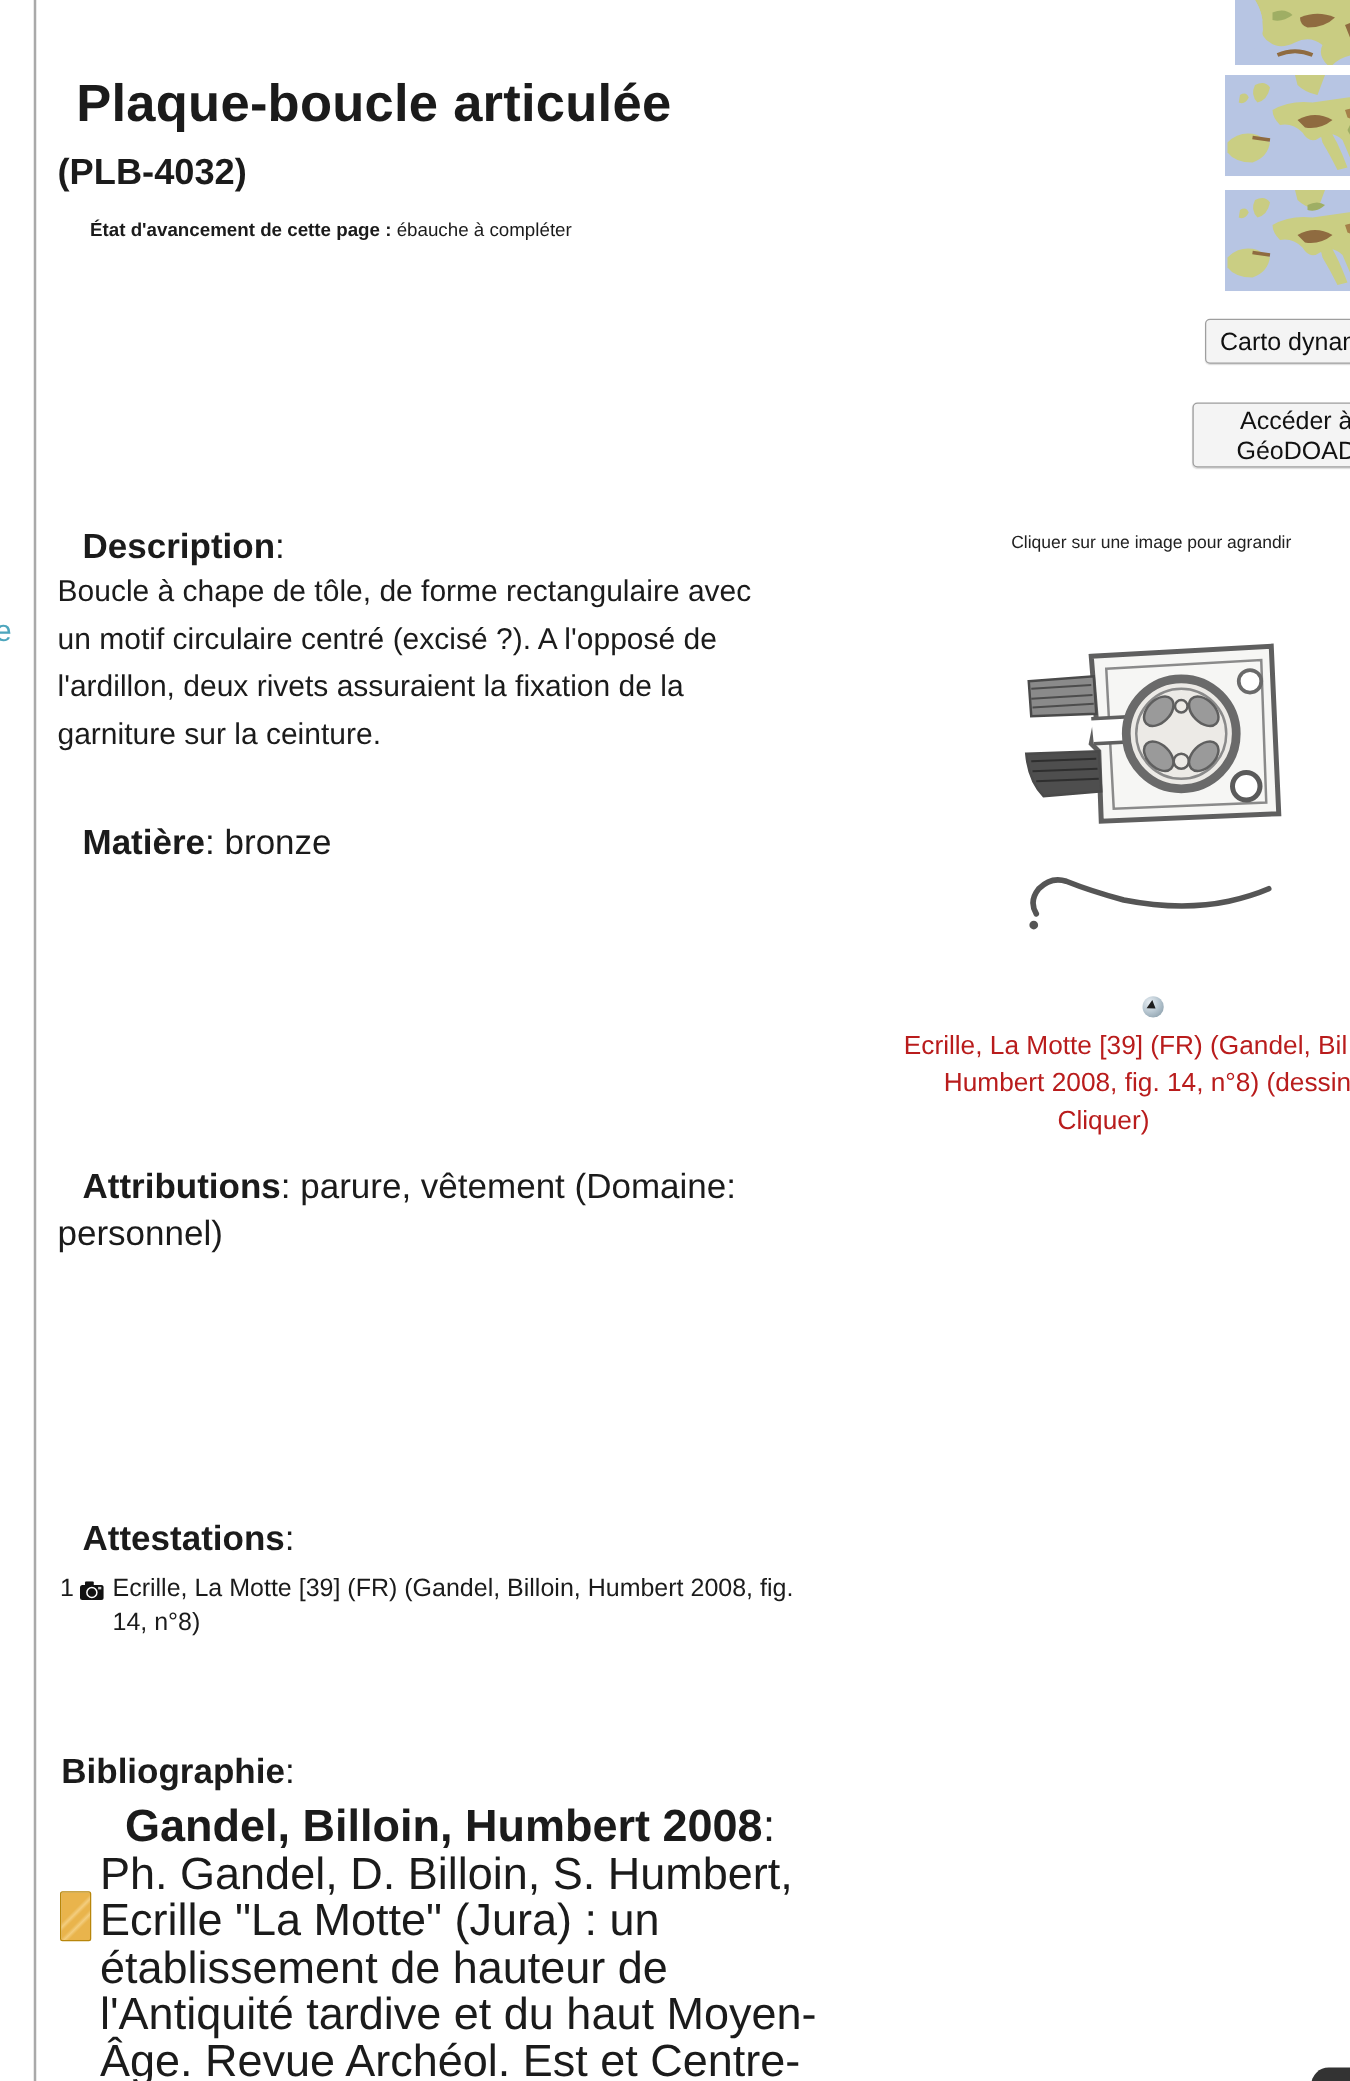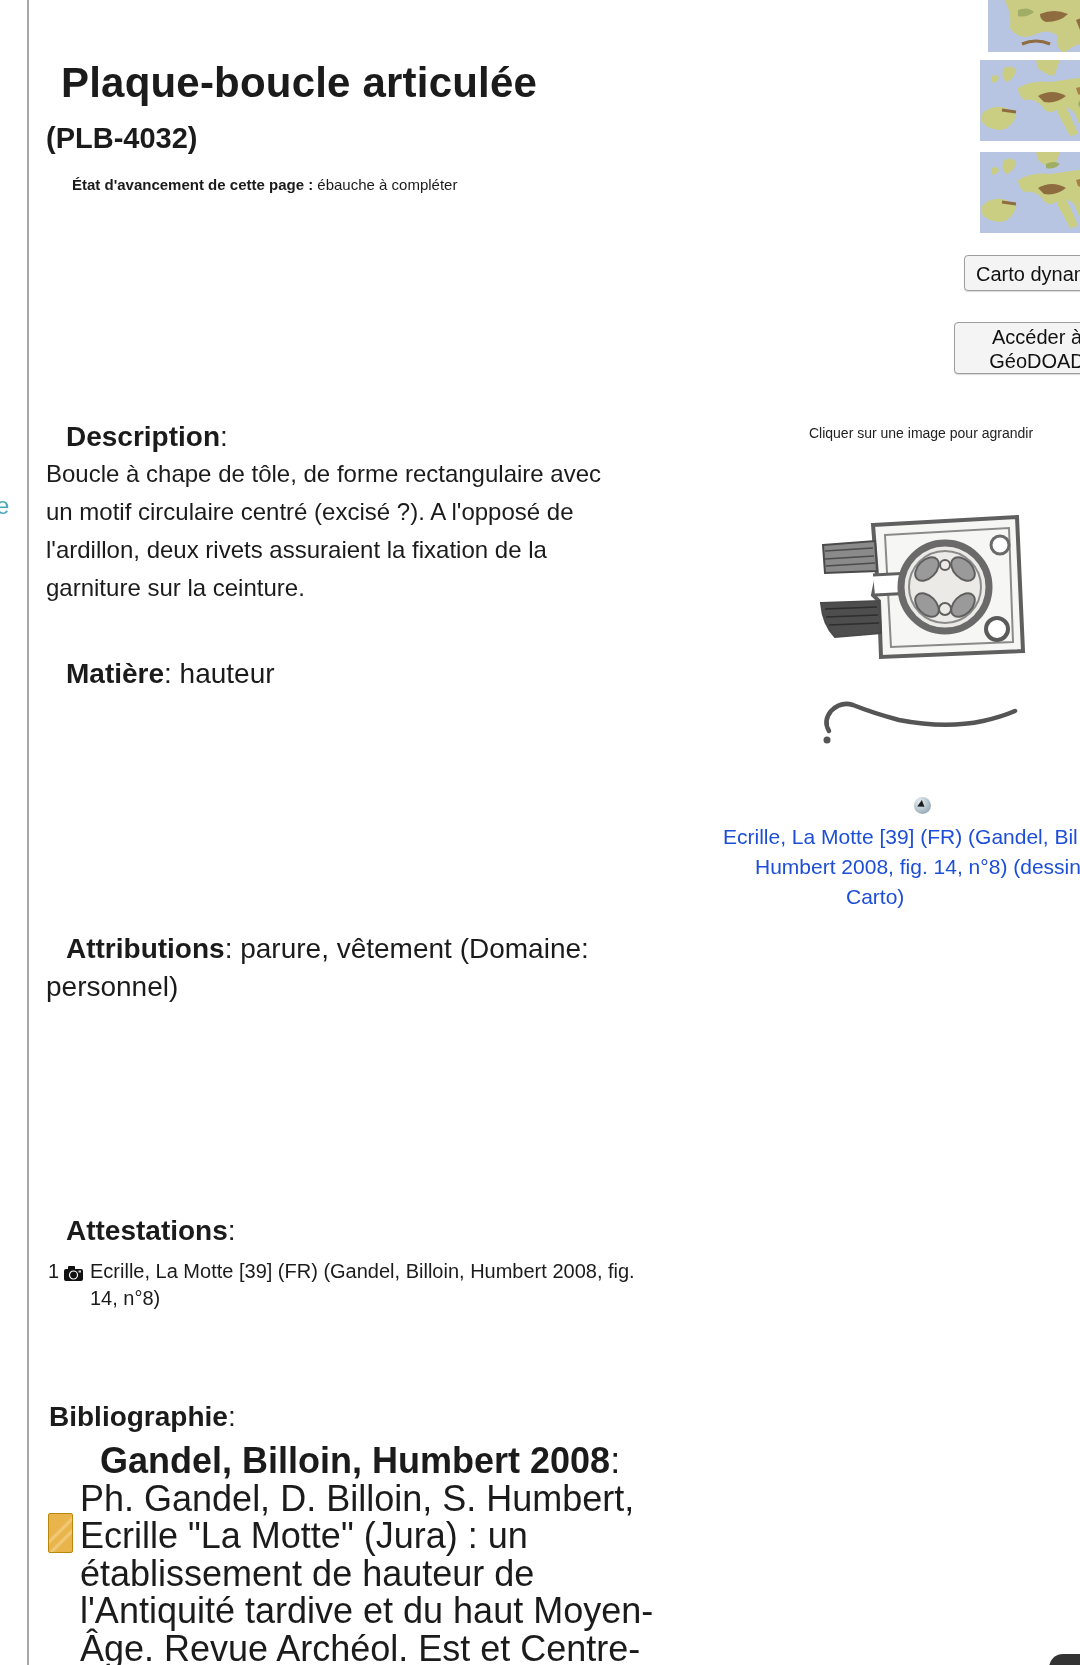--- a/index.html
+++ b/index.html
@@ -44,21 +44,21 @@
   #map-1{left:988px;top:0;width:130px;height:52px;}
   #map-2{left:980px;top:60px;width:130px;height:81px;}
   #map-3{left:980px;top:152px;width:130px;height:81px;}
   .panel-btn{background:#f4f4f4;border:1px solid #9e9e9e;border-radius:4px;font-size:20px;color:#111;
     box-shadow:0 1px 1px rgba(0,0,0,.15);}
   #carto-btn{left:964px;top:255px;width:160px;height:36px;line-height:34px;padding-left:11px;text-align:left;}
   #geodoad-btn{left:954px;top:322px;width:166px;height:52px;text-align:center;line-height:24px;padding-top:2px;}
   #image-hint{left:683px;top:425px;width:476px;text-align:center;font-size:14px;color:#222;}
   #artifact-figure{left:815px;top:505px;width:215px;height:250px;cursor:pointer;}
   #artifact-zoom-icon{left:914px;top:797px;}
-  .cap{font-size:21px;line-height:30px;color:#1d4ed8;}
+  .cap{font-size:21px;line-height:30px;color:#b91c1c;}
   #cap-1{left:723px;top:822px;}
   #cap-2{left:755px;top:852px;}
   #cap-3{left:846px;top:882px;}
   #corner-button{left:1049px;top:1654px;width:70px;height:40px;background:#333;border-radius:14px 0 0 0;}
 </style>
 </head>
 <body>
 
 <div id="canvas">
 
@@ -71,21 +71,21 @@
   <div id="status-line" class="abs">
     <span class="b">État d'avancement de cette page :</span><span> ébauche à compléter</span>
   </div>
 
   <div id="sec-description-h" class="abs section-head">
     <span class="b">Description</span><span>:</span>
   </div>
   <div id="sec-description-p" class="abs">Boucle à chape de tôle, de forme rectangulaire avec un motif circulaire centré (excisé ?). A l'opposé de l'ardillon, deux rivets assuraient la fixation de la garniture sur la ceinture.</div>
 
   <div id="sec-matiere" class="abs section-head">
-    <span class="b">Matière</span><span>: </span><span>hauteur</span>
+    <span class="b">Matière</span><span>: </span><span>bronze</span>
   </div>
 
 
   <div id="sec-attributions" class="abs section-head">
     <span class="b">Attributions</span><span>: </span><span>parure, vêtement (Domaine: personnel)</span>
   </div>
 
 
   <div id="sec-attestations-h" class="abs section-head">
     <span class="b">Attestations</span><span>:</span>
@@ -205,17 +205,17 @@
         <path d="M14,226 Q8,216 16,206 Q26,196 38,200 Q58,208 84,215 Q130,224 168,216 Q186,212 200,206" stroke-width="4.5"></path>
         <circle cx="12" cy="235" r="3.5" fill="#555" stroke="none"></circle>
       </g>
     </svg>
   </div>
 
   <span id="artifact-zoom-icon" class="abs mini-sphere"></span>
 
   <div id="cap-1" class="abs cap nowrap">Ecrille, La Motte [39] (FR) (Gandel, Bil</div>
   <div id="cap-2" class="abs cap nowrap">Humbert 2008, fig. 14, n°8) (dessin</div>
-  <div id="cap-3" class="abs cap nowrap">Carto)</div>
+  <div id="cap-3" class="abs cap nowrap">Cliquer)</div>
 
   <div id="corner-button" class="abs"></div>
 
 </div>
 
 </body></html>

